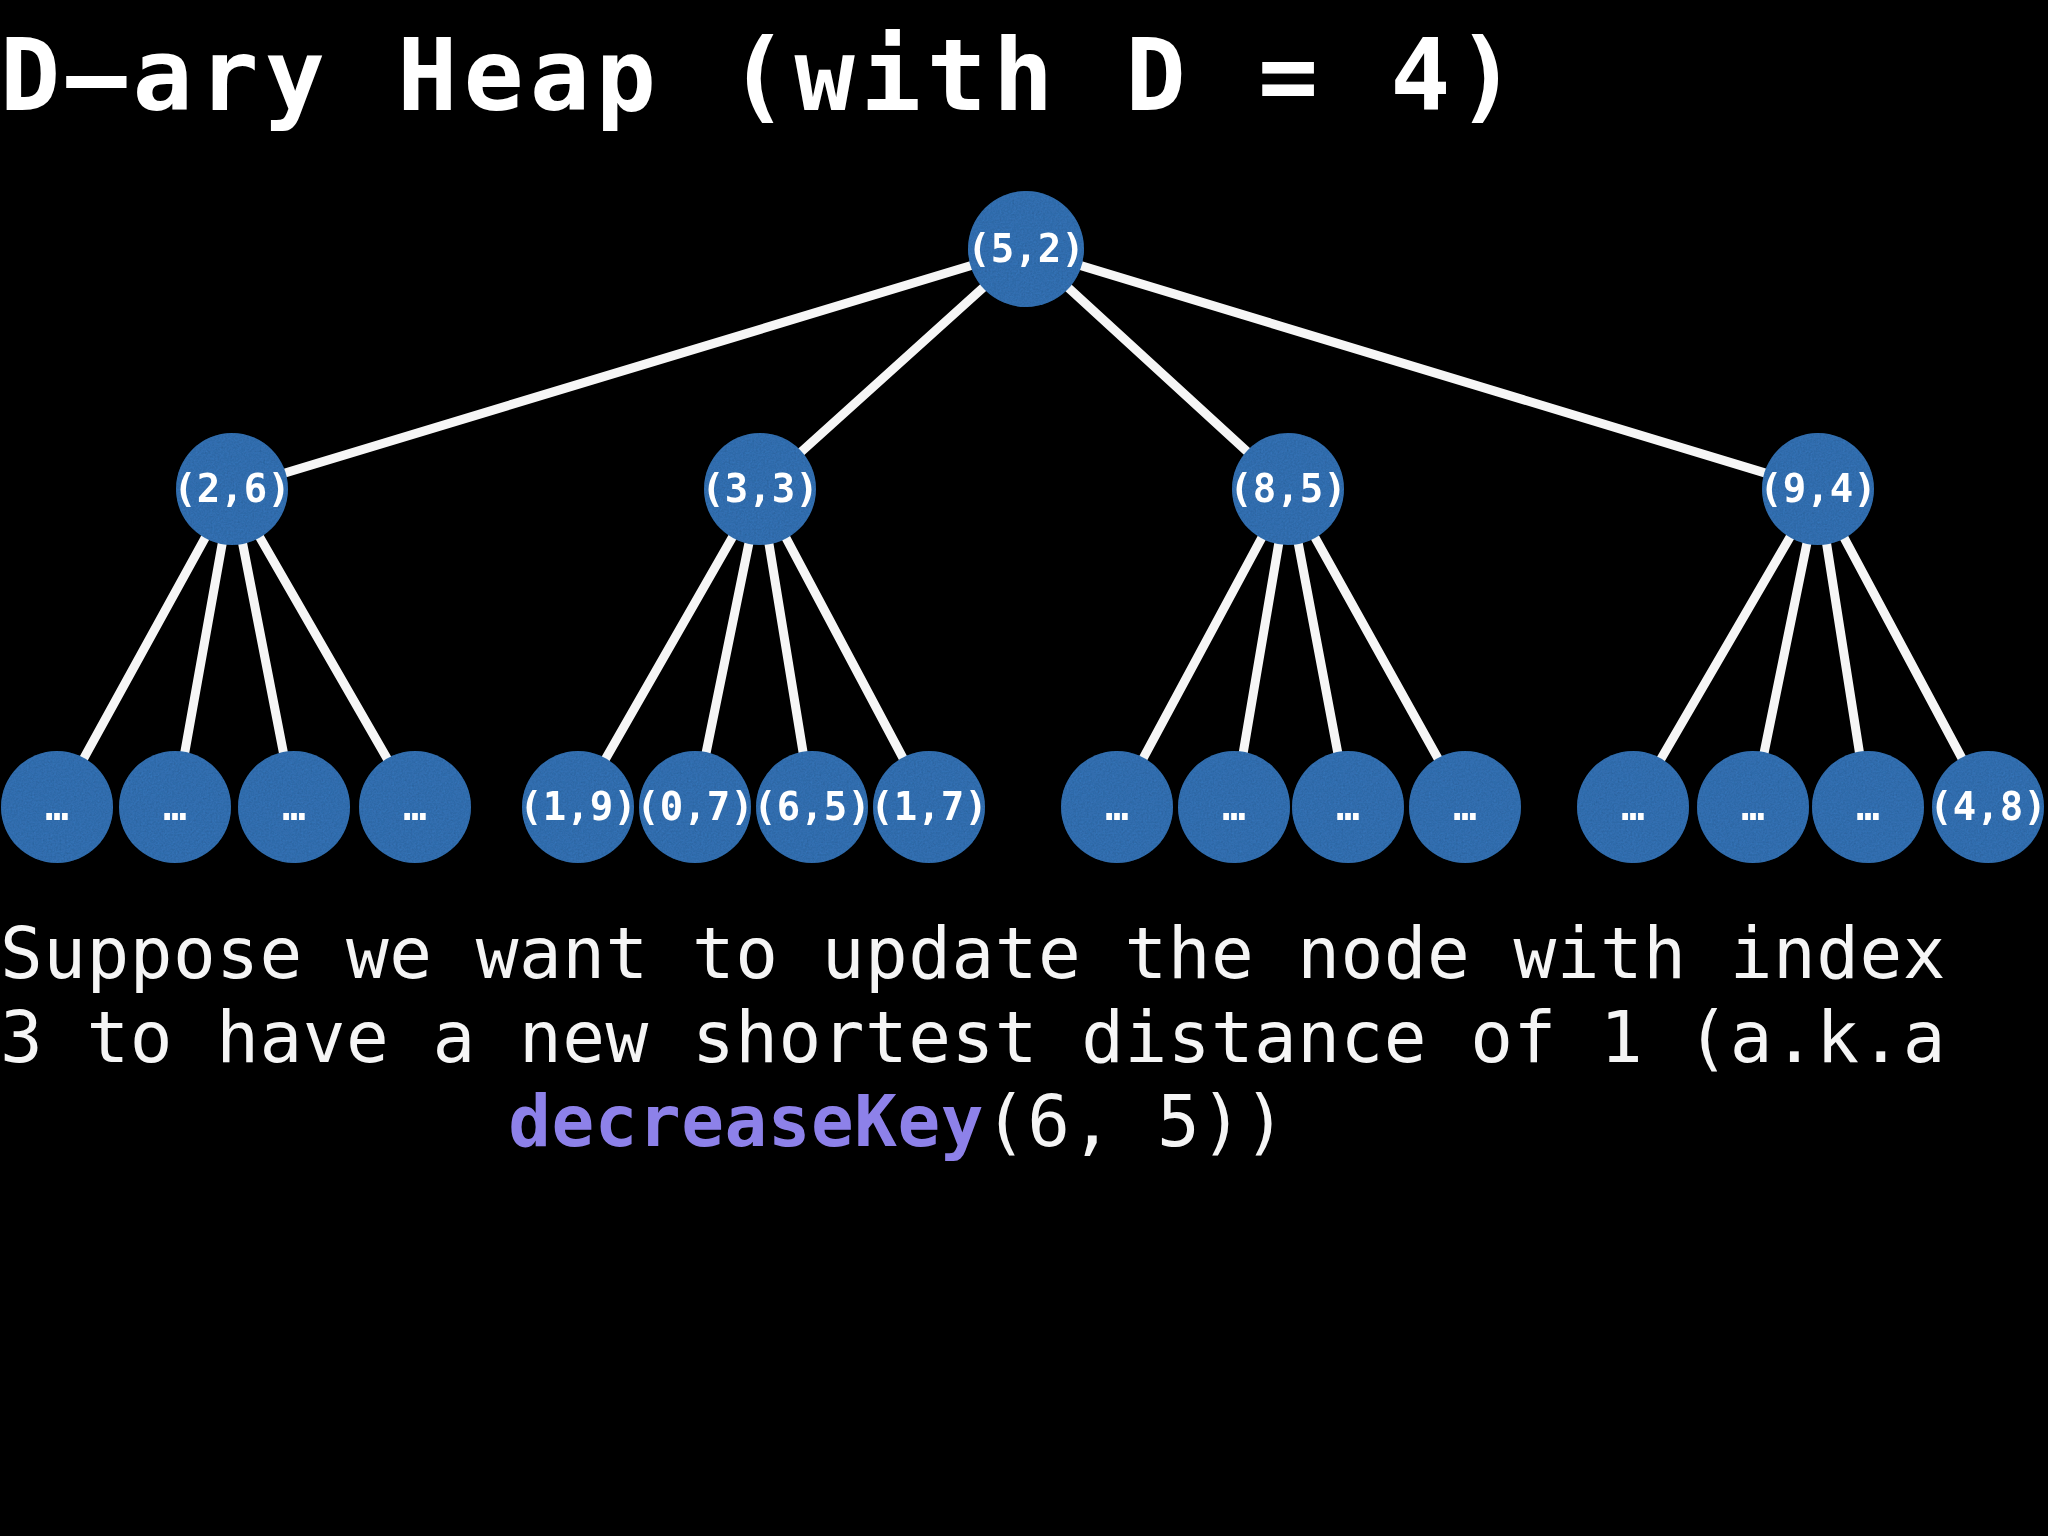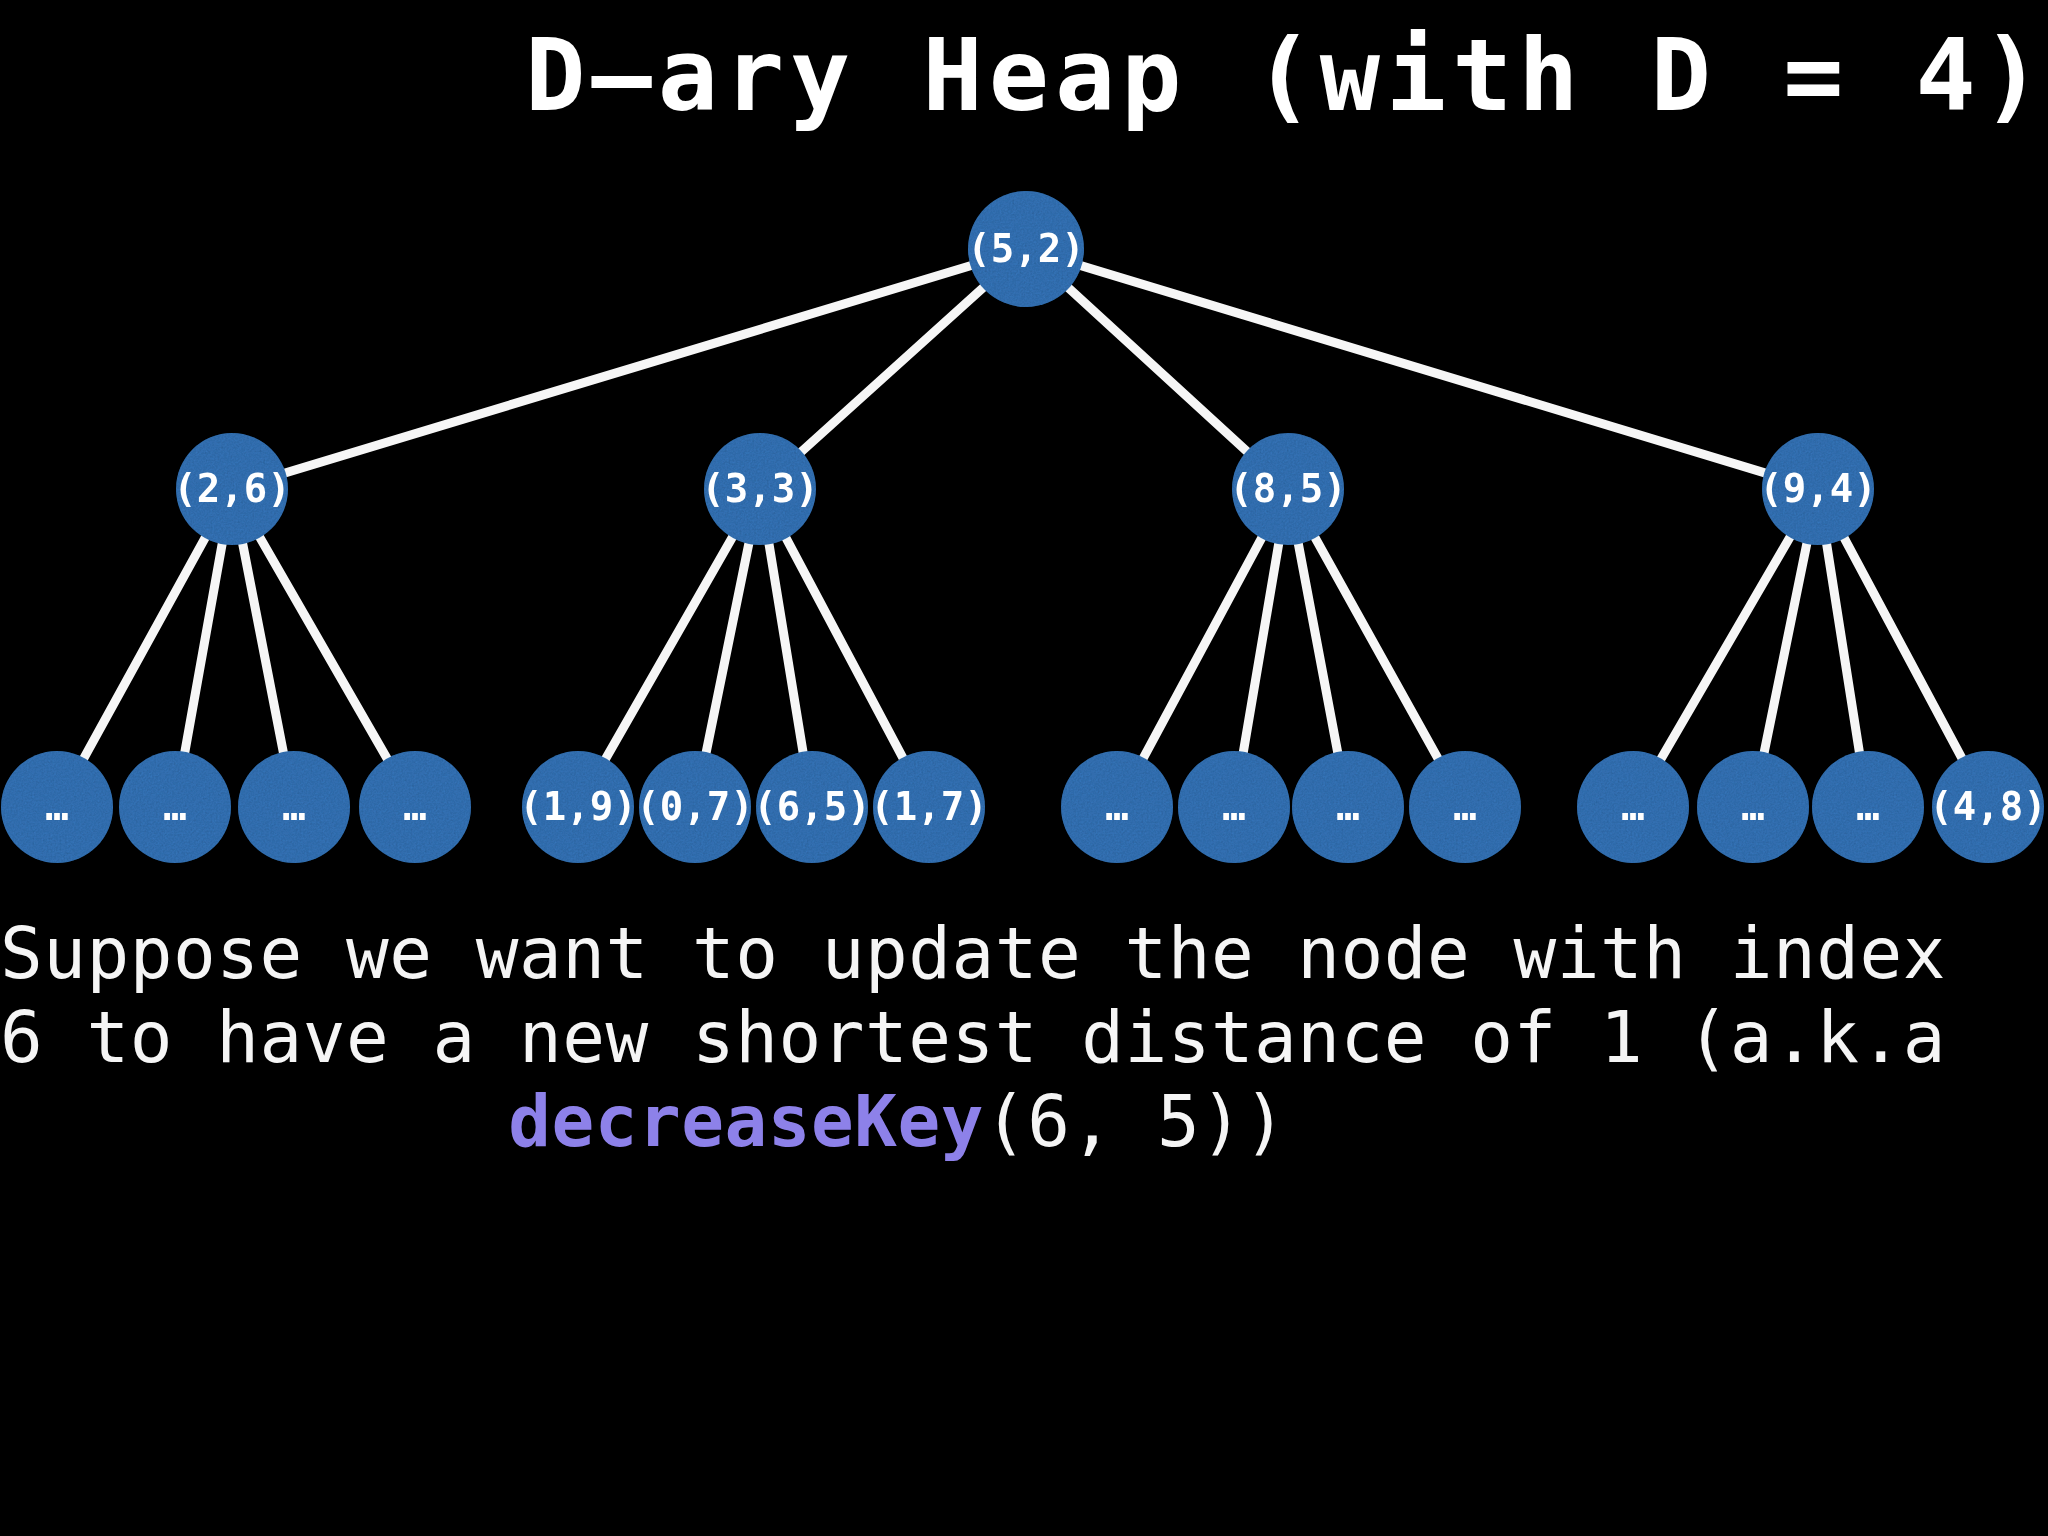--- a/index.html
+++ b/index.html
@@ -12,21 +12,21 @@
     height: 1536px;
     position: relative;
     overflow: hidden;
     font-family: "DejaVu Sans Mono", monospace;
   }
   .slide-title {
     position: absolute;
     top: 18px;
     left: 0;
     width: 2048px;
-    text-align: right;
+    text-align: left;
     color: #ffffff;
     font-size: 100px;
     line-height: 115px;
     font-weight: bold;
     letter-spacing: 6px;
     white-space: nowrap;
   }
   .tree-svg {
     position: absolute;
     top: 0;
@@ -133,15 +133,15 @@
       <text x="1465" y="820" text-anchor="middle" fill="#ffffff" font-family="&quot;DejaVu Sans Mono&quot;, monospace" font-size="39" font-weight="bold">…</text>
       <text x="1633" y="820" text-anchor="middle" fill="#ffffff" font-family="&quot;DejaVu Sans Mono&quot;, monospace" font-size="39" font-weight="bold">…</text>
       <text x="1753" y="820" text-anchor="middle" fill="#ffffff" font-family="&quot;DejaVu Sans Mono&quot;, monospace" font-size="39" font-weight="bold">…</text>
       <text x="1868" y="820" text-anchor="middle" fill="#ffffff" font-family="&quot;DejaVu Sans Mono&quot;, monospace" font-size="39" font-weight="bold">…</text>
       <text x="1988" y="820" text-anchor="middle" fill="#ffffff" font-family="&quot;DejaVu Sans Mono&quot;, monospace" font-size="39" font-weight="bold">(4,8)</text>
     </g>
 </svg>
 
 <div class="caption">
   <div>Suppose we want to update the node with index</div>
-  <div>6 to have a new shortest distance of 1 (a.k.a</div>
+  <div>3 to have a new shortest distance of 1 (a.k.a</div>
   <div><span class="accent">decreaseKey</span><span>(6, 5))</span></div>
 </div>
 
 </body></html>

